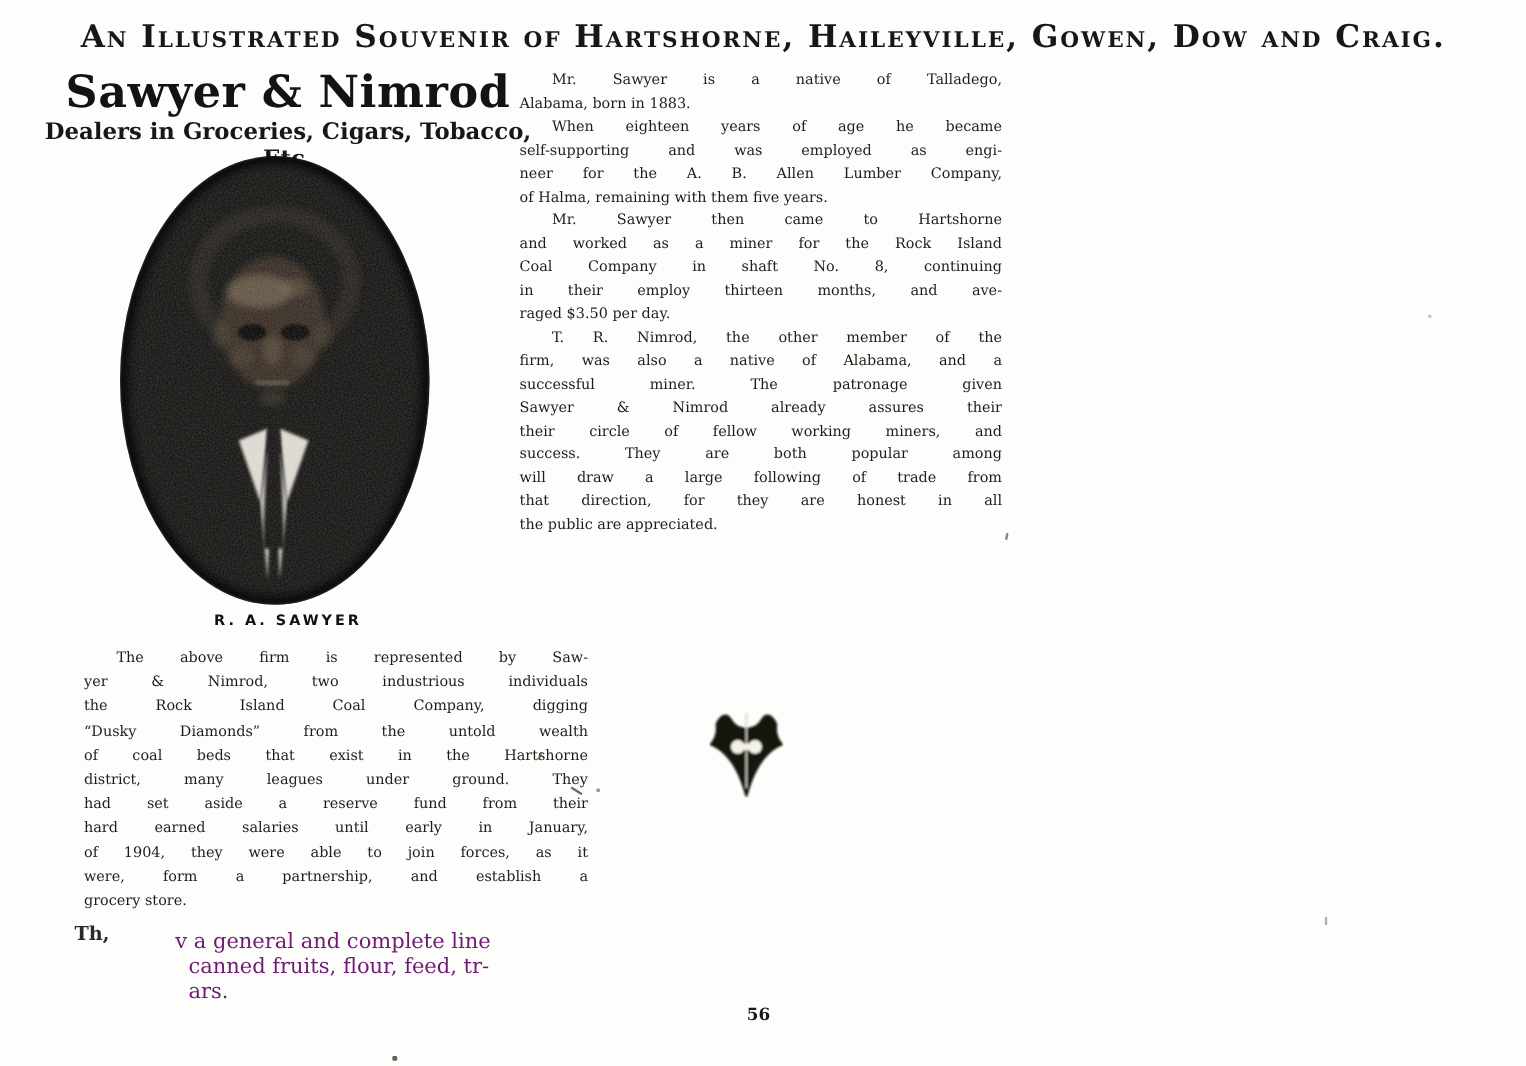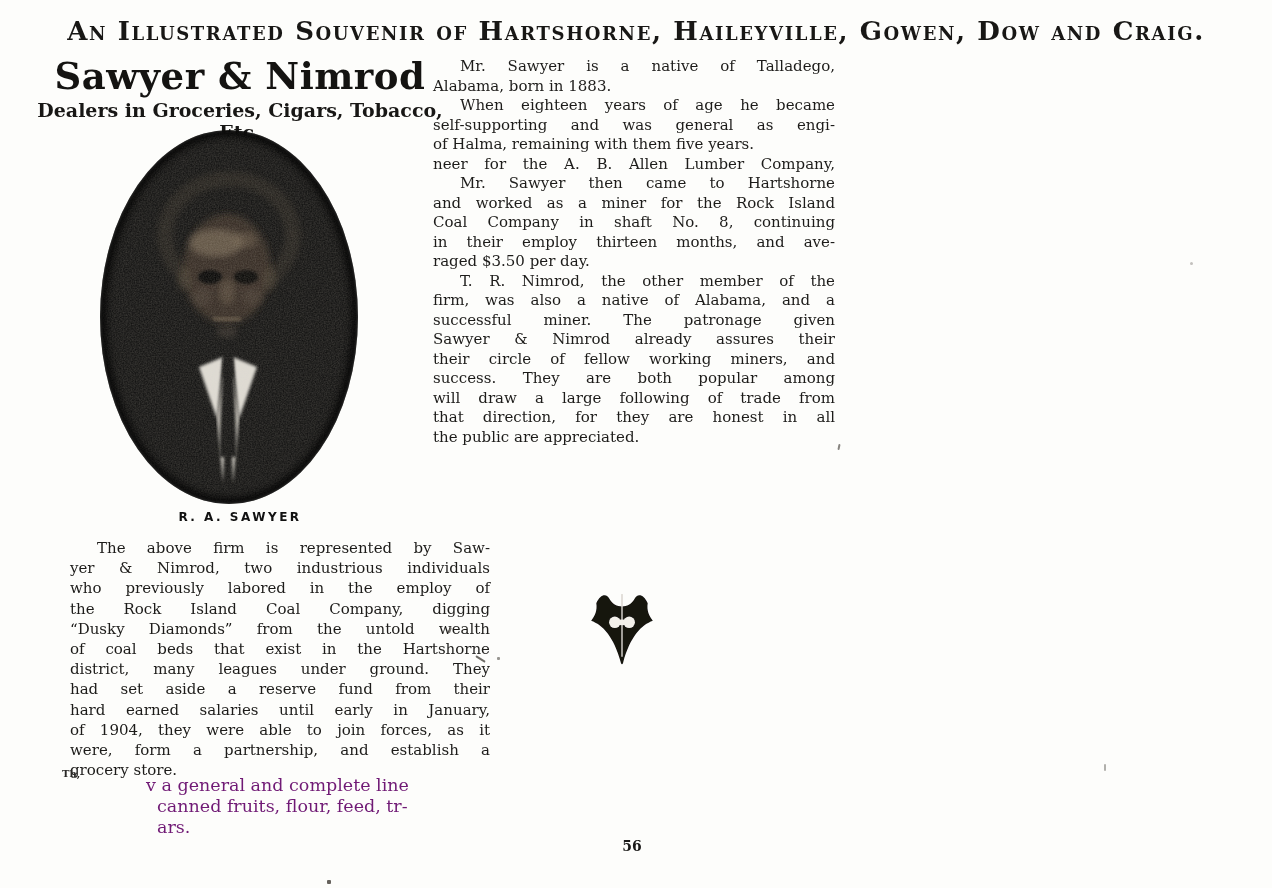--- a/index.html
+++ b/index.html
@@ -31,32 +31,32 @@
   
   #portrait { top: 127px; left: 98px; width: 262px; height: 380px; }
   #portrait svg { display: block; }
   #portrait-caption {
     top: 510px; left: 30px; width: 420px; text-align: center;
     font-family: "DejaVu Sans", sans-serif; font-weight: bold;
     font-size: 12px; letter-spacing: 2.5px; color: #111;
   }
 
   
-  .textcol { font-size: 15px; color: #1d1c1a; }
+  .textcol { font-size: 12px; color: #1d1c1a; }
   #left-paragraphs  { top: 538px; left: 30px;  width: 420px; line-height: 20.2px; margin-left: 40px; }
   #right-paragraphs { top: 57px;  left: 433px; width: 402px; line-height: 19.5px; }
 
   .para { margin: 0; }
   .line { text-align: justify; text-align-last: justify; white-space: normal; }
   .line.last  { text-align-last: left; }
   .line.first { padding-left: 27px; }
 
   
   #fragment-partial {
-    top: 766px; left: 62px; font-size: 10px; font-weight: bold;
+    top: 766px; left: 62px; font-size: 16px; font-weight: bold;
     color: #2a2927; transform: translateY(2px);
   }
   #fragment-lines {
     top: 775px; left: 146px; width: 306px;
     font-size: 17.5px; line-height: 21px; color: #701a75;
   }
   #fragment-lines .fline.cont { padding-left: 11px; }
 
   
   #ornament { top: 591px; left: 591px; width: 62px; height: 74px; }
@@ -134,21 +134,20 @@
       <ellipse cx="131" cy="190" rx="129" ry="187" fill="none" stroke="#050505" stroke-width="10" filter="url(#soft5)"></ellipse>
     </g>
   </svg>
 </div>
 <div class="abs" id="portrait-caption">R. A. SAWYER</div>
 
 <div class="abs textcol" id="left-paragraphs">
     <div class="para">
       <div class="line first">The above firm is represented by Saw-</div>
       <div class="line">yer &amp; Nimrod, two industrious individuals</div>
-      <div class="line">who previously labored in the employ of</div>
       <div class="line">the Rock Island Coal Company, digging</div>
       <div class="line">“Dusky Diamonds” from the untold wealth</div>
       <div class="line">of coal beds that exist in the Hartshorne</div>
       <div class="line">district, many leagues under ground. They</div>
       <div class="line">had set aside a reserve fund from their</div>
       <div class="line">hard earned salaries until early in January,</div>
       <div class="line">of 1904, they were able to join forces, as it</div>
       <div class="line">were, form a partnership, and establish a</div>
       <div class="line last">grocery store.</div>
     </div>
@@ -161,23 +160,23 @@
     <div class="fline cont">ars.</div>
   </div>
 
 <div class="abs textcol" id="right-paragraphs">
     <div class="para">
       <div class="line first">Mr. Sawyer is a native of Talladego,</div>
       <div class="line last">Alabama, born in 1883.</div>
     </div>
     <div class="para">
       <div class="line first">When eighteen years of age he became</div>
-      <div class="line">self-supporting and was general as engi-</div>
+      <div class="line">self-supporting and was employed as engi-</div>
+      <div class="line">neer for the A. B. Allen Lumber Company,</div>
       <div class="line last">of Halma, remaining with them five years.</div>
-      <div class="line">neer for the A. B. Allen Lumber Company,</div>
     </div>
     <div class="para">
       <div class="line first">Mr. Sawyer then came to Hartshorne</div>
       <div class="line">and worked as a miner for the Rock Island</div>
       <div class="line">Coal Company in shaft No. 8, continuing</div>
       <div class="line">in their employ thirteen months, and ave-</div>
       <div class="line last">raged $3.50 per day.</div>
     </div>
     <div class="para">
       <div class="line first">T. R. Nimrod, the other member of the</div>

